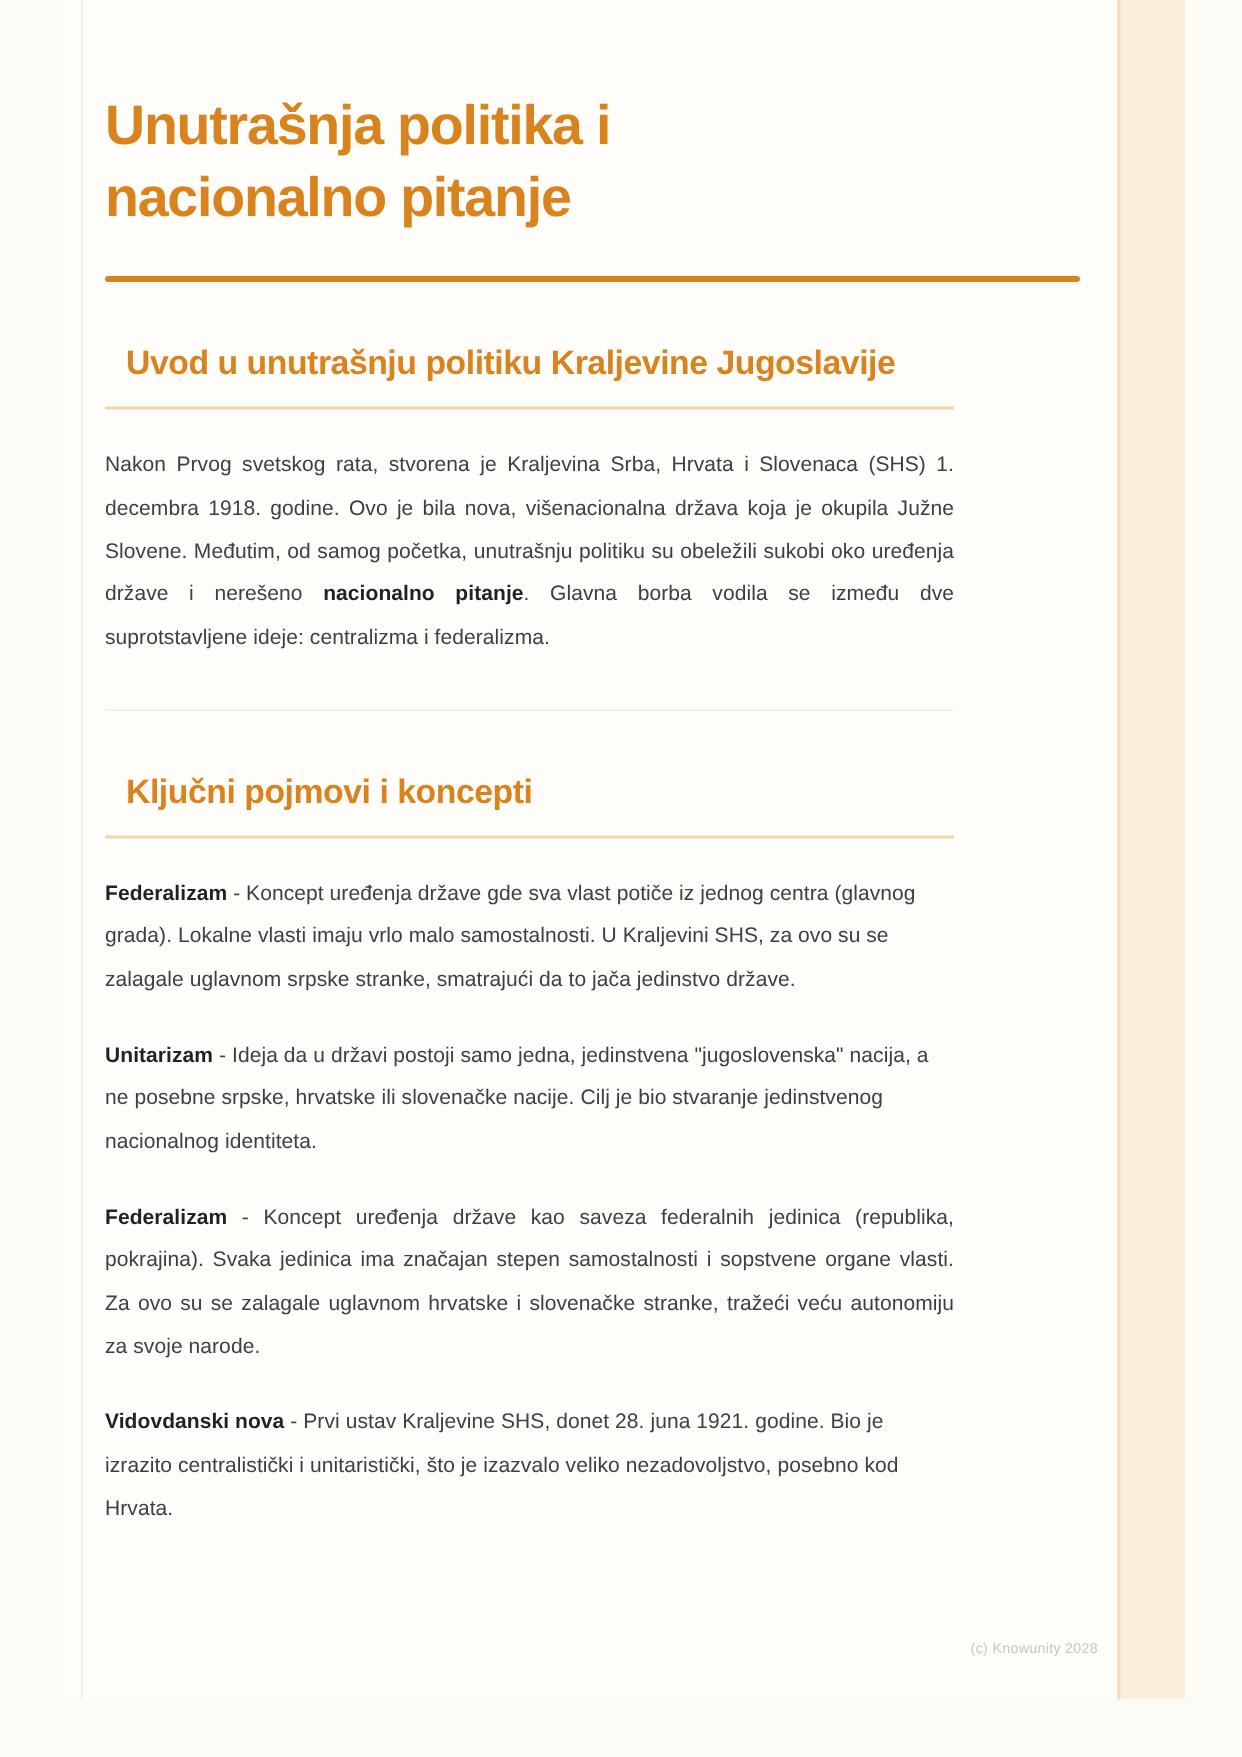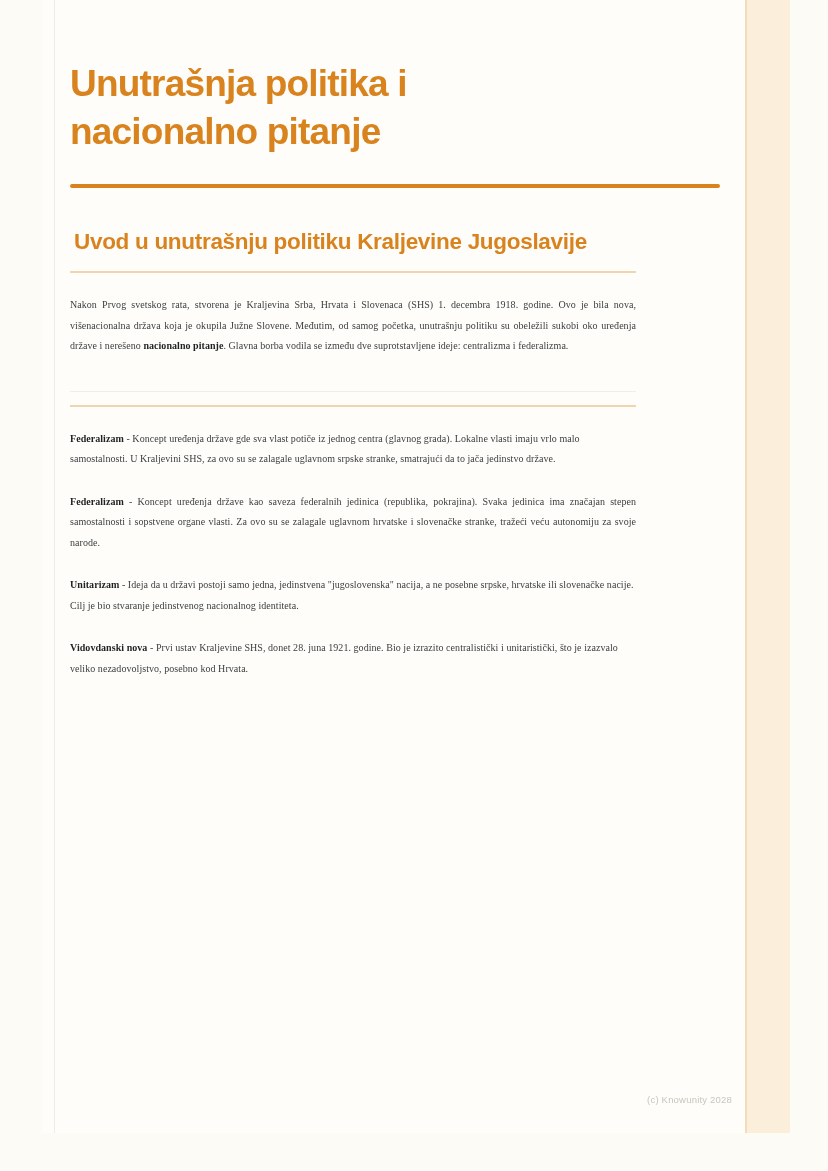--- a/index.html
+++ b/index.html
@@ -86,46 +86,45 @@
     border-radius: 2px;
     margin: 28px 0 0 0;
   }
 
   .heading-2 {
     font-size: 22.5px;
     line-height: 1.42;
     font-weight: 700;
     color: #d9831f;
     letter-spacing: -0.3px;
-    margin: 38px 0 0 4px;
+    margin: 38px 0 0 14px;
     max-width: 540px;
   }
 
   .rule-thin {
     width: 566px;
     height: 2px;
     background: #f0d6ae;
     margin: 13px 0 0 0;
   }
 
   .rule-grey {
     width: 566px;
     height: 1px;
     background: #f0eee9;
     margin: 0;
   }
 
   .para {
-    font-size: 10px;
+    font-size: 14px;
     line-height: 2.05;
     color: #3c4043;
     max-width: 566px;
     margin: 22px 0 0 0;
     letter-spacing: 0.05px;
-    font-family: Liberation Serif, serif;
   }
   .para.justify { text-align: justify; }
   .para b, .para strong { color: #1f2225; font-weight: 700; }
   .spacer-md { height: 34px; }
 
   .footer-note {
     position: absolute;
     right: 58px;
     bottom: 28px;
     font-size: 9.5px;
@@ -152,28 +151,29 @@
       <h2 class="heading-2">Uvod u unutrašnju politiku Kraljevine Jugoslavije</h2>
 
       <div class="rule-thin"></div>
 
       <p class="para justify"><span>Nakon Prvog svetskog rata, stvorena je Kraljevina Srba, Hrvata i Slovenaca (SHS) 1. decembra 1918. godine. Ovo je bila nova, višenacionalna država koja je okupila Južne Slovene. Međutim, od samog početka, unutrašnju politiku su obeležili sukobi oko uređenja države i nerešeno </span><b>nacionalno pitanje</b><span>. Glavna borba vodila se između dve suprotstavljene ideje: centralizma i federalizma.</span></p>
 
       <div class="spacer-md"></div>
 
       <div class="rule-grey"></div>
 
+      <h2 class="heading-2">Ključni pojmovi i koncepti</h2>
 
       <div class="rule-thin"></div>
 
       <p class="para"><b>Federalizam</b><span> - Koncept uređenja države gde sva vlast potiče iz jednog centra (glavnog grada). Lokalne vlasti imaju vrlo malo samostalnosti. U Kraljevini SHS, za ovo su se zalagale uglavnom srpske stranke, smatrajući da to jača jedinstvo države.</span></p>
 
+      <p class="para"><b>Unitarizam</b><span> - Ideja da u državi postoji samo jedna, jedinstvena "jugoslovenska" nacija, a ne posebne srpske, hrvatske ili slovenačke nacije. Cilj je bio stvaranje jedinstvenog nacionalnog identiteta.</span></p>
+
       <p class="para justify"><b>Federalizam</b><span> - Koncept uređenja države kao saveza federalnih jedinica (republika, pokrajina). Svaka jedinica ima značajan stepen samostalnosti i sopstvene organe vlasti. Za ovo su se zalagale uglavnom hrvatske i slovenačke stranke, tražeći veću autonomiju za svoje narode.</span></p>
-
-      <p class="para"><b>Unitarizam</b><span> - Ideja da u državi postoji samo jedna, jedinstvena "jugoslovenska" nacija, a ne posebne srpske, hrvatske ili slovenačke nacije. Cilj je bio stvaranje jedinstvenog nacionalnog identiteta.</span></p>
 
       <p class="para"><b>Vidovdanski nova</b><span> - Prvi ustav Kraljevine SHS, donet 28. juna 1921. godine. Bio je izrazito centralistički i unitaristički, što je izazvalo veliko nezadovoljstvo, posebno kod Hrvata.</span></p>
 
 
     </div>
 
     <div class="footer-note">(c) Knowunity 2028</div>
 
   </div>
 </div>

